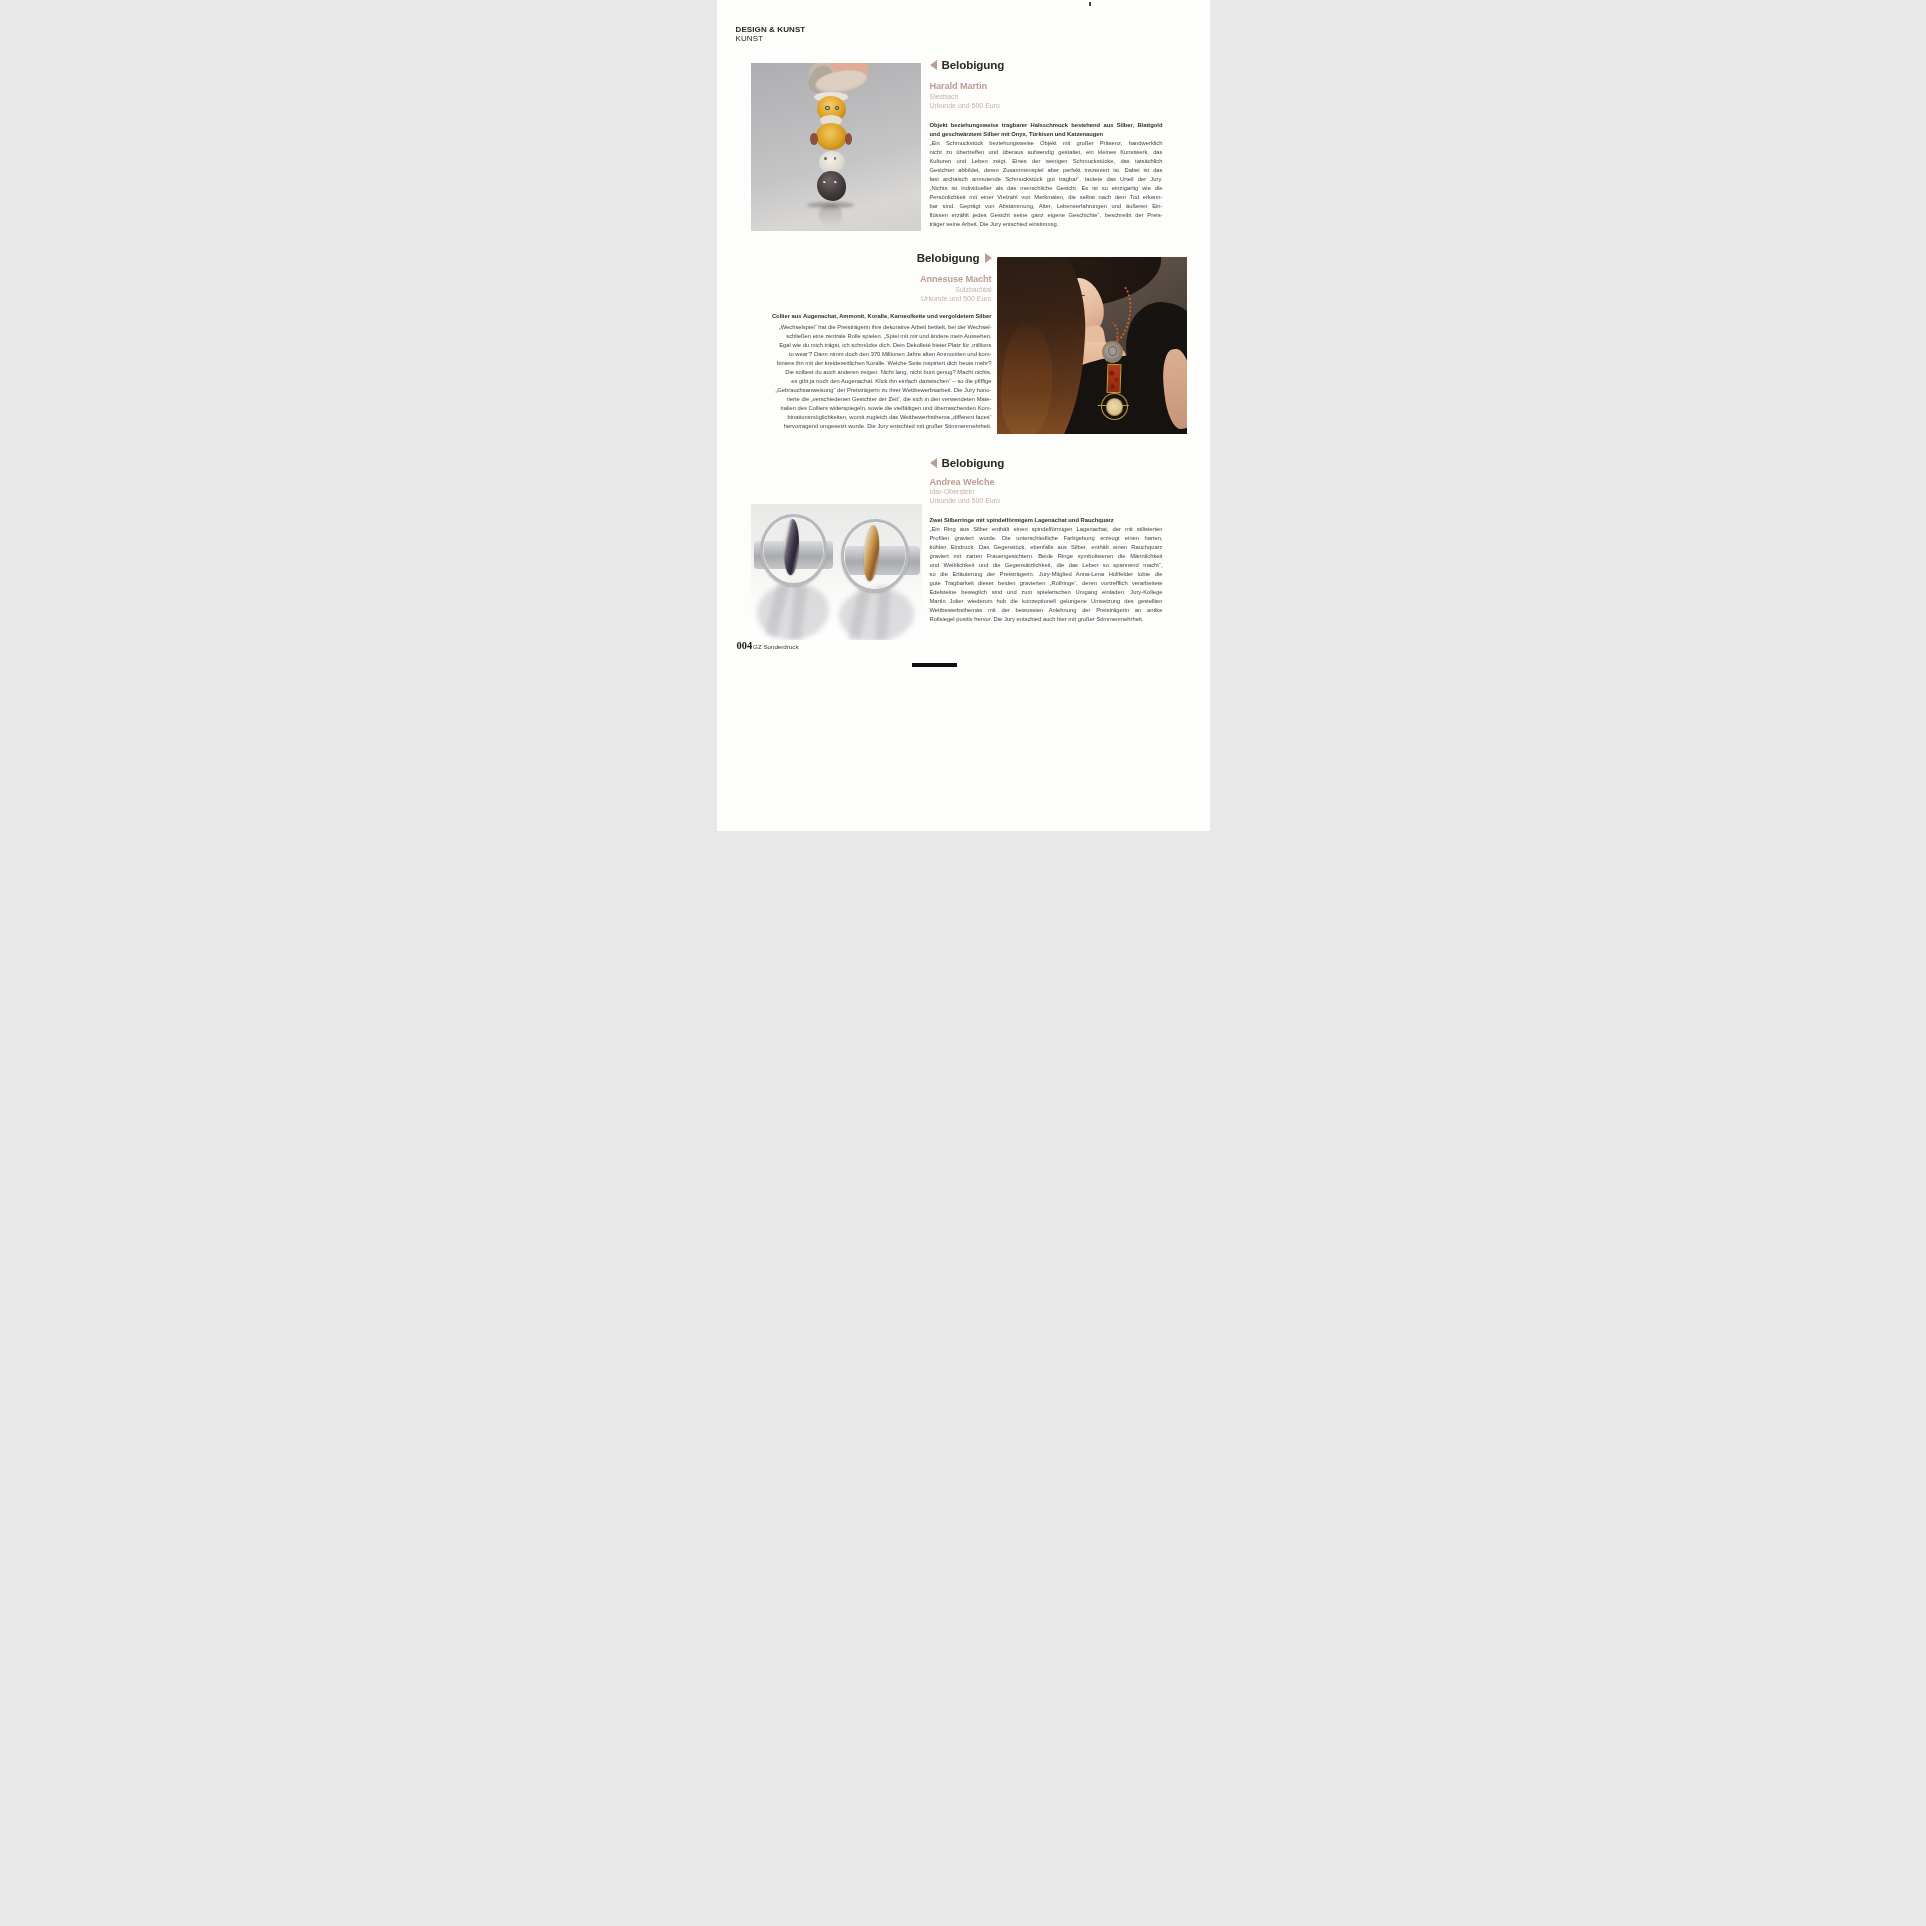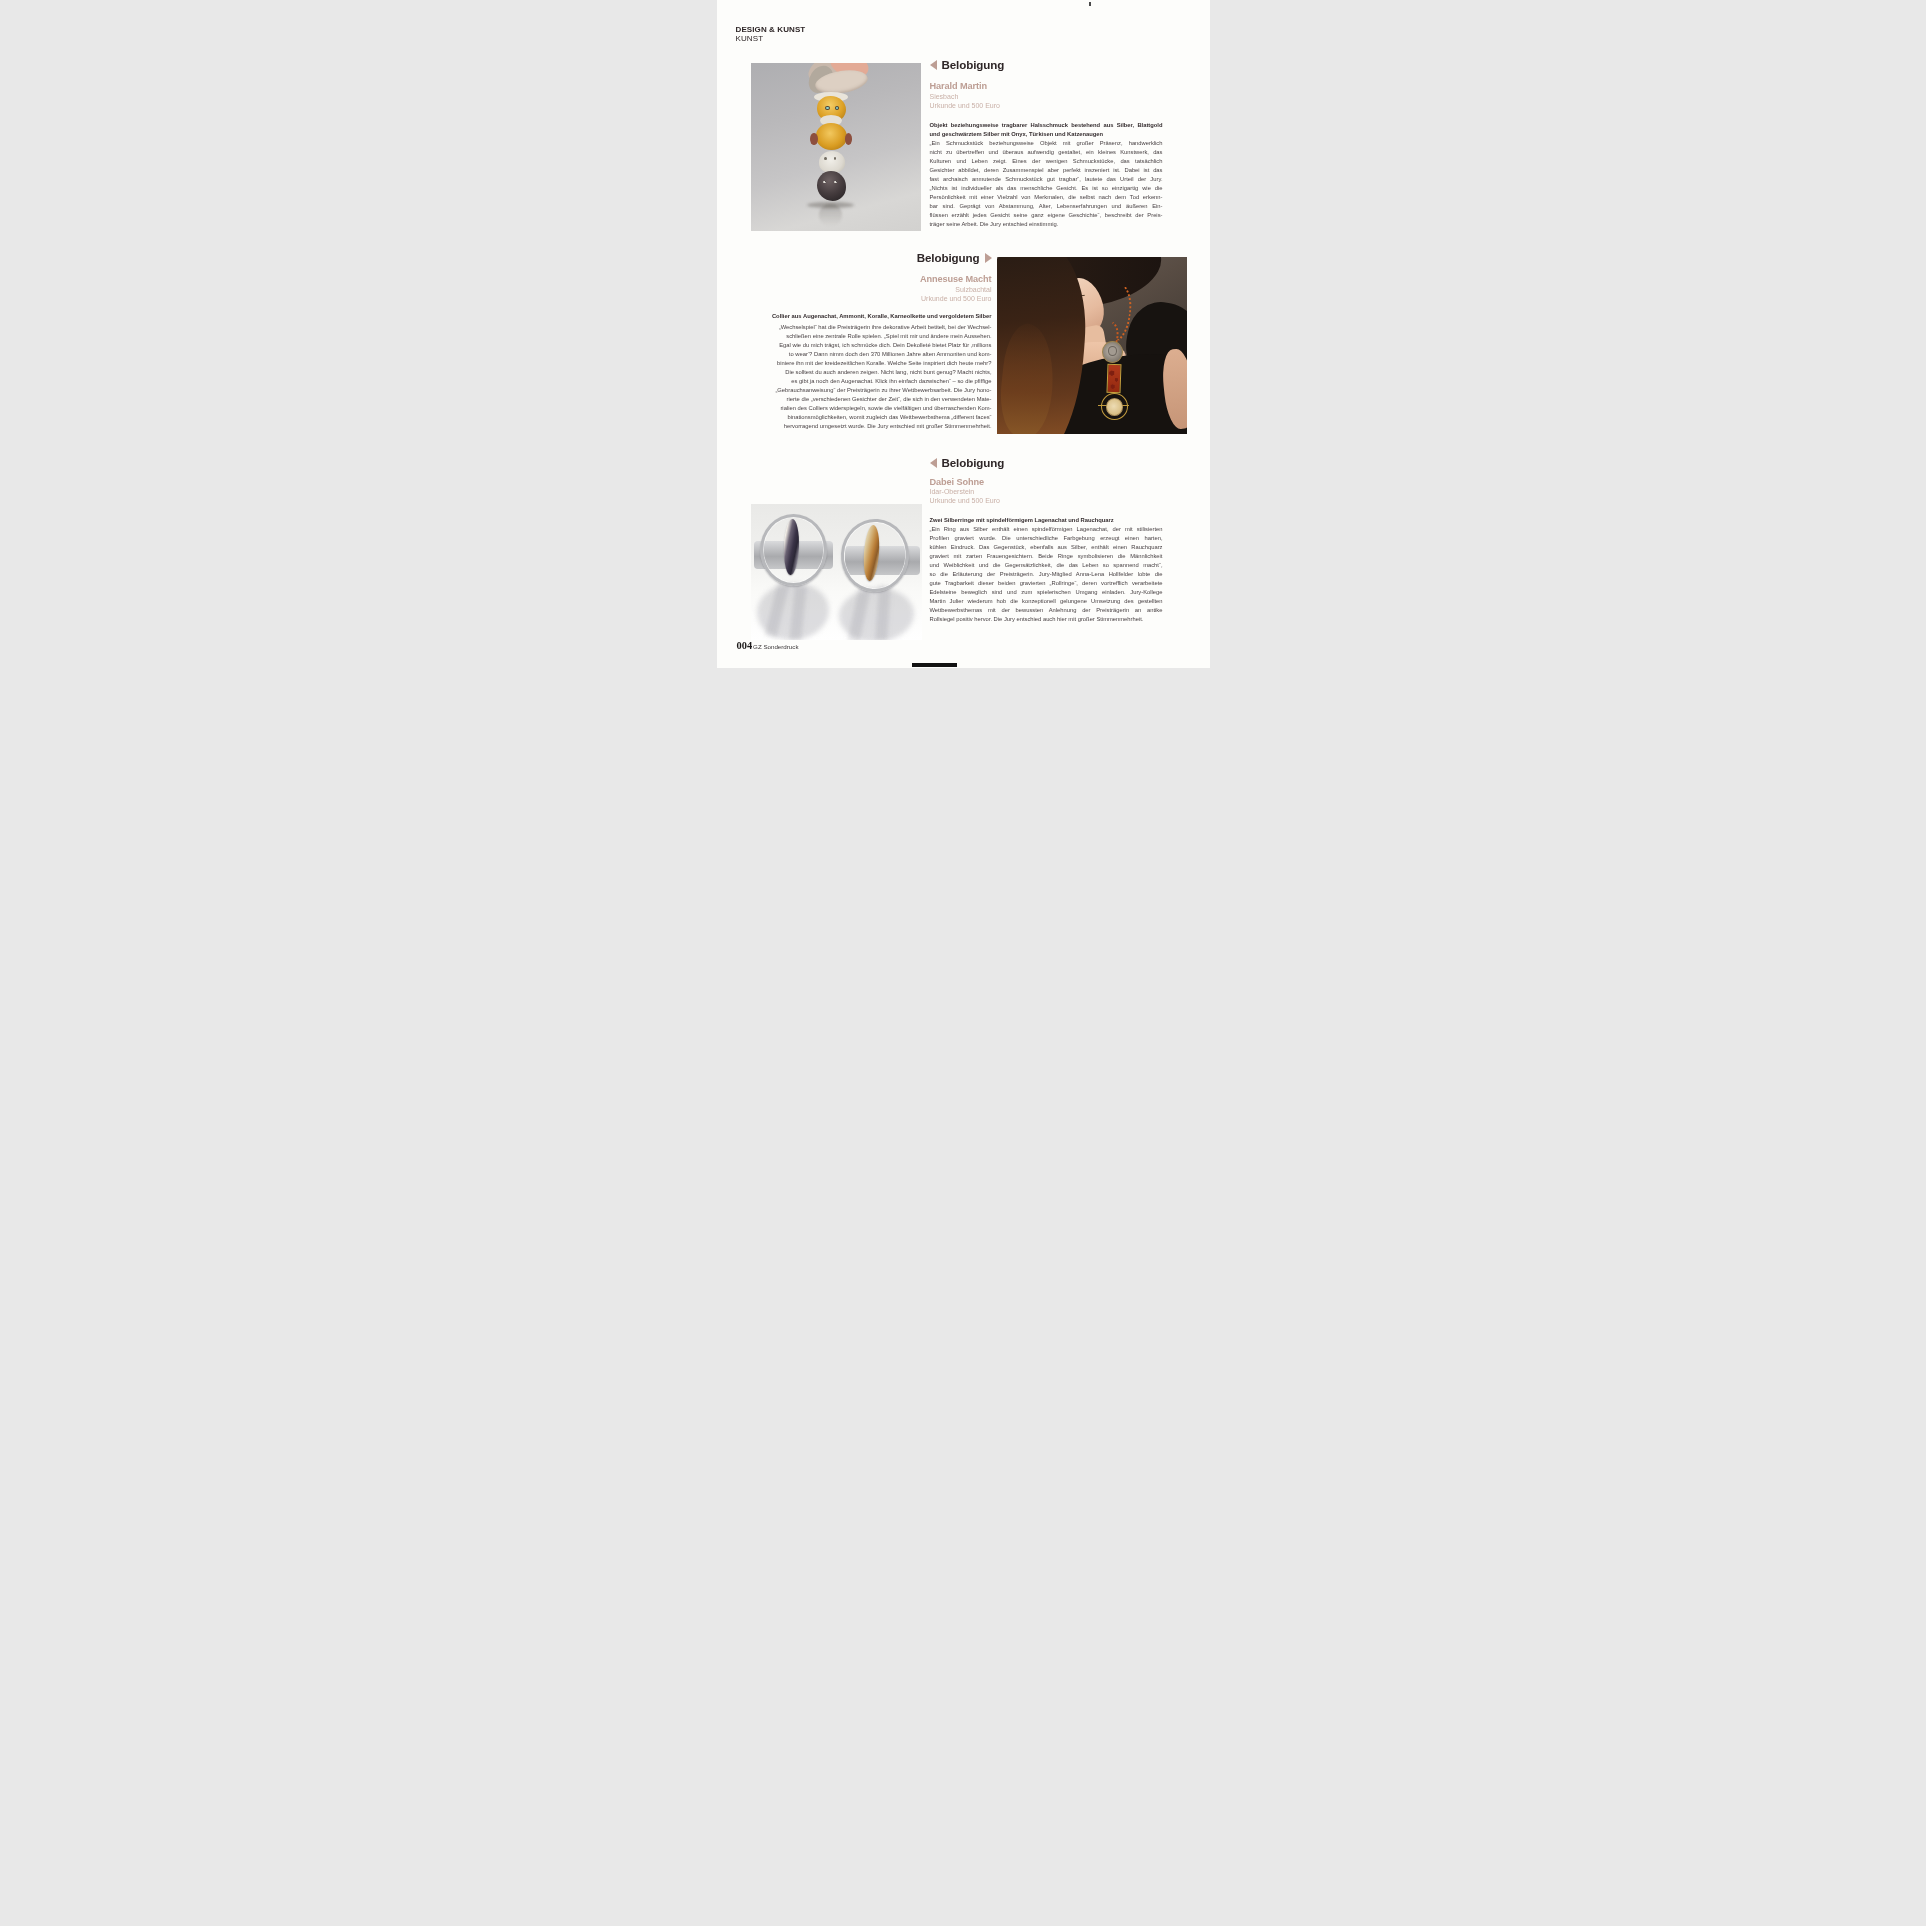--- a/index.html
+++ b/index.html
@@ -1,19 +1,19 @@
 <!DOCTYPE html>
 <html style="font-size:6.2px"><head>
 <meta charset="utf-8">
 <style>
   :root{
     --rose:#bd9e94; --rose-light:#c9b0a7; --ink:#2e2627; --body:#463f41; --bold:#352d2f;
   }
   html,body{margin:0;padding:0;background:#e8e8e8;}
-  .page{position:relative;width:493px;height:668px;background:#fdfdfb;margin:0 auto;
+  .page{position:relative;width:493px;height:831px;background:#fdfdfb;margin:0 auto;
         font-family:"Liberation Sans",sans-serif;overflow:hidden;}
   
   .header{position:absolute;left:19px;top:26px;color:var(--ink);line-height:8.9px;}
   .header .cat{font-size:8px;font-weight:bold;letter-spacing:0.1px;}
   .header .sub{font-size:8px;font-weight:normal;letter-spacing:0.1px;}
   .footer{position:absolute;left:20px;top:640px;display:flex;align-items:baseline;gap:1px;}
   .footer .pnum{font-family:"Liberation Serif",serif;font-weight:bold;font-size:10.4px;color:#1d1a1a;}
   .footer .imprint{font-size:6.2px;color:#3b3738;}
   .mark-top{position:absolute;left:372px;top:2.3px;width:2.3px;height:4.2px;background:#4a4a4a;}
   .mark-bottom{position:absolute;left:195px;top:663px;width:45px;height:3.9px;background:#121212;}
@@ -228,21 +228,21 @@
     <div class="shape redstone"></div>
     <div class="shape goldbar"></div>
     <div class="shape goldring"></div>
     <div class="shape disc"></div>
   </div>
 
   <div class="sec-heading" style="left:213px;top:456px;">
     <div class="tri left"></div>
     <span>Belobigung</span>
   </div>
-  <div class="name" style="left:213px;top:477px;">Dabei Sohne</div>
+  <div class="name" style="left:213px;top:477px;">Andrea Welche</div>
   <div class="sub-line" style="left:213px;top:488px;">Idar-Oberstein</div>
   <div class="sub-line" style="left:213px;top:497px;">Urkunde und 500 Euro</div>
   <div class="bold-intro just" style="left:213px;top:516px;width:233px;">
       <div class="tline last">Zwei Silberringe mit spindelförmigem Lagenachat und Rauchquarz</div>
     </div>
   <div class="body-block just" style="left:213px;top:525px;width:233px;">
       <div class="tline">„Ein Ring aus Silber enthält einen spindelförmigen Lagenachat, der mit stilisierten</div>
       <div class="tline">Profilen graviert wurde. Die unterschiedliche Farbgebung erzeugt einen harten,</div>
       <div class="tline">kühlen Eindruck. Das Gegenstück, ebenfalls aus Silber, enthält einen Rauchquarz</div>
       <div class="tline">graviert mit zarten Frauengesichtern. Beide Ringe symbolisieren die Männlichkeit</div>

